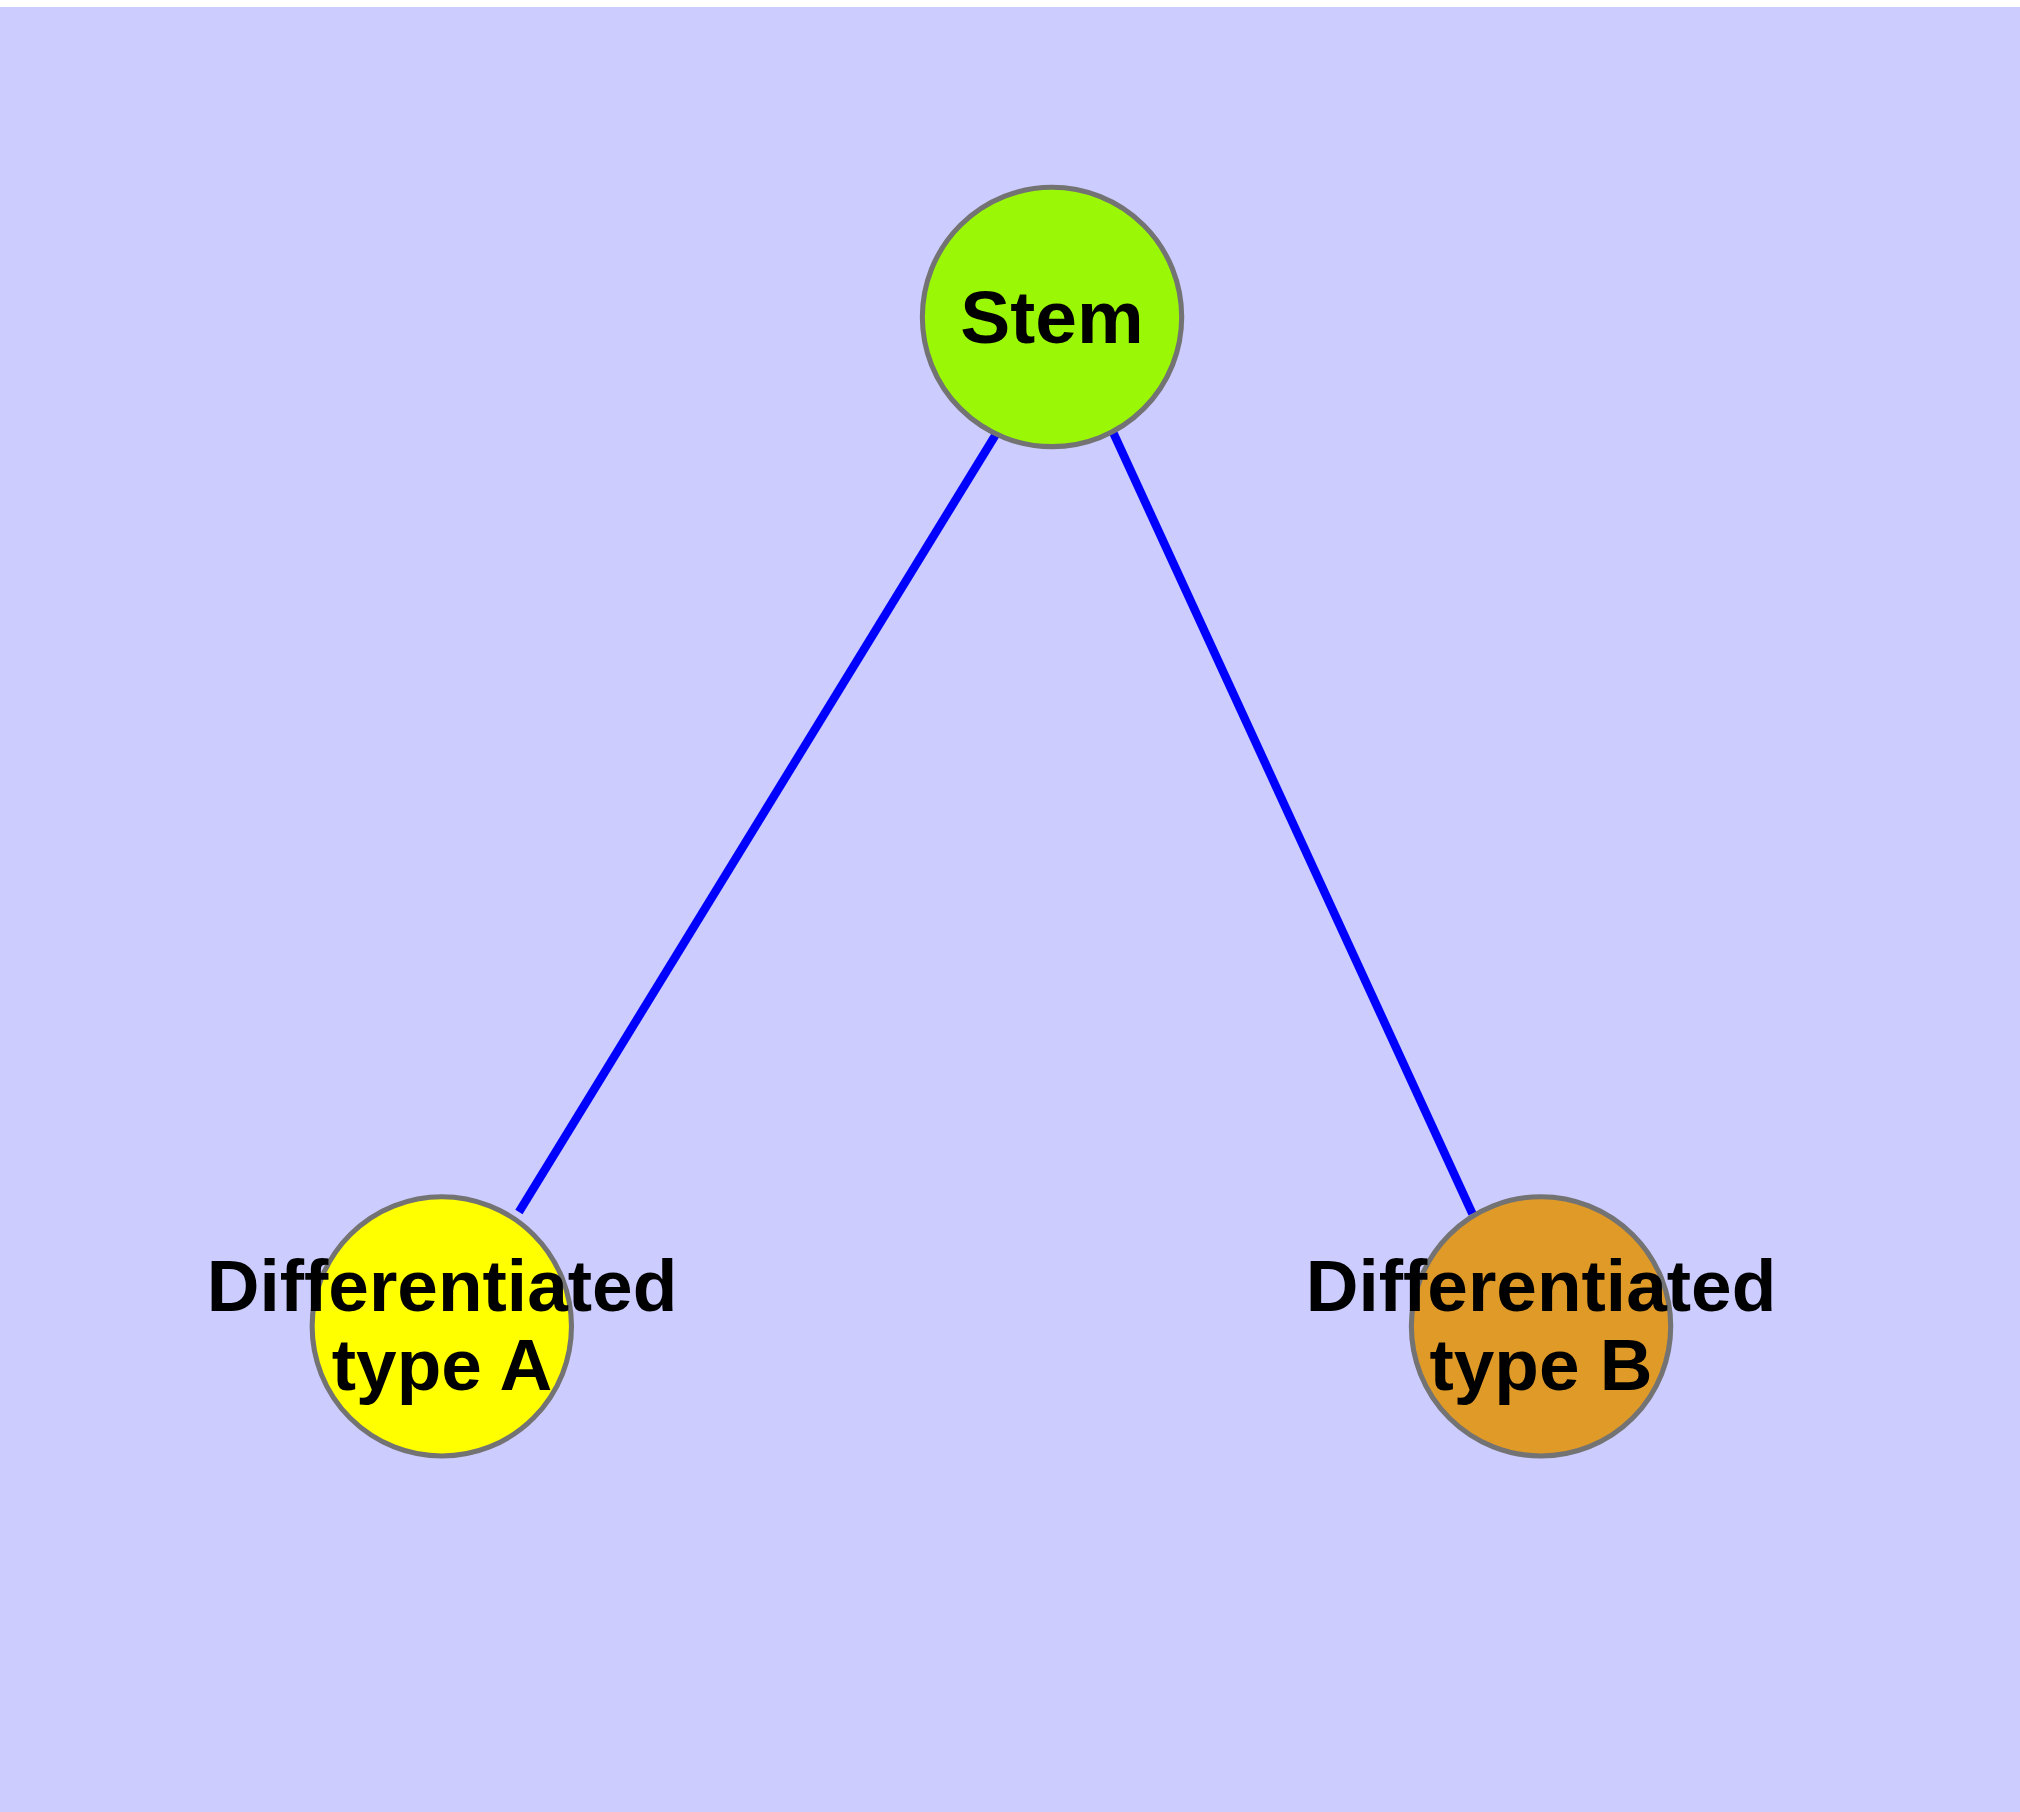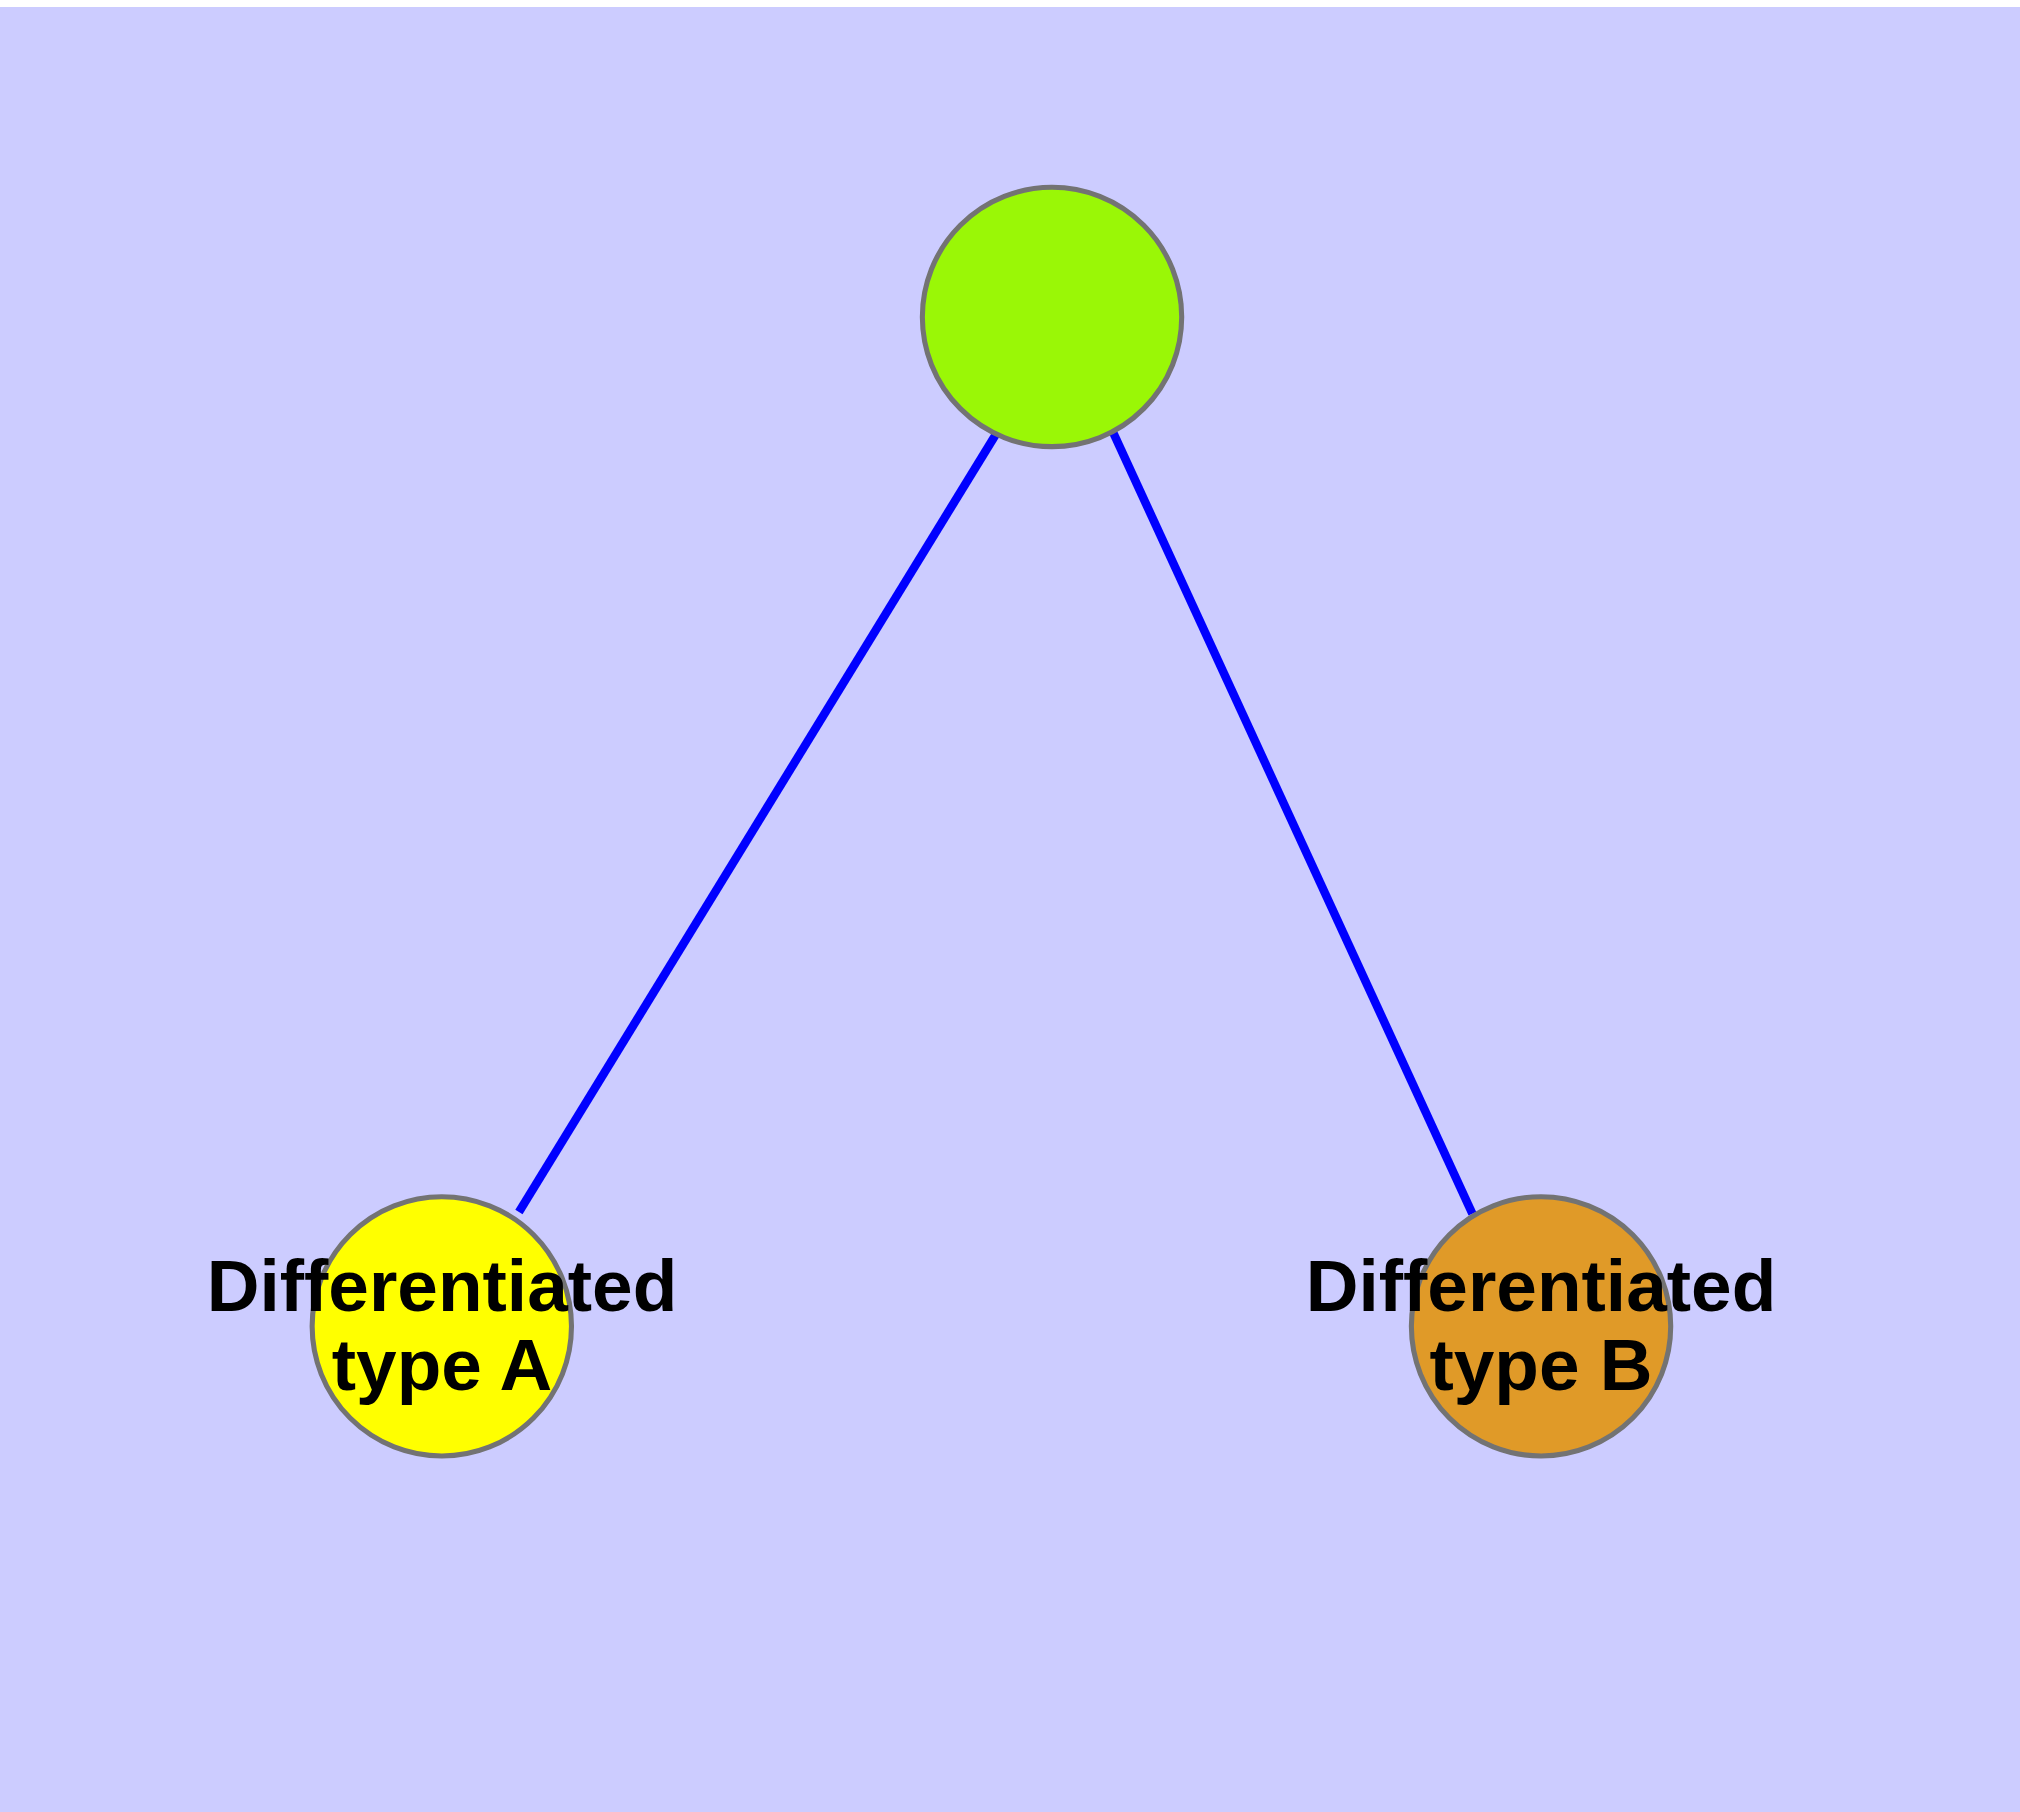--- a/index.html
+++ b/index.html
@@ -60,20 +60,21 @@
       <line class="edge" x1="1313" y1="510" x2="1737" y2="1432" stroke="#0000ff" stroke-width="10" stroke-linecap="butt"></line>
     </g>
 
     <g>
       <circle class="node-circle" cx="1241" cy="374" r="153" fill="#9af706" stroke="#737373" stroke-width="6"></circle>
       <circle class="node-circle" cx="521" cy="1565" r="153" fill="#ffff00" stroke="#737373" stroke-width="6"></circle>
       <circle class="node-circle" cx="1818" cy="1565" r="153" fill="#e09a28" stroke="#737373" stroke-width="6"></circle>
     </g>
   </svg>
 
+  <div class="node-label label-stem" style="left: 1052px; top: 317px; color: rgb(0, 0, 0);">Stem</div>
 
   <div class="node-label label-diffA" style="left: 442px; top: 1326px; color: rgb(0, 0, 0);">Differentiated
 type A</div>
 
   <div class="node-label label-diffB" style="left: 1541px; top: 1326px; color: rgb(0, 0, 0);">Differentiated
 type B</div>
 
 </div>
 
 

